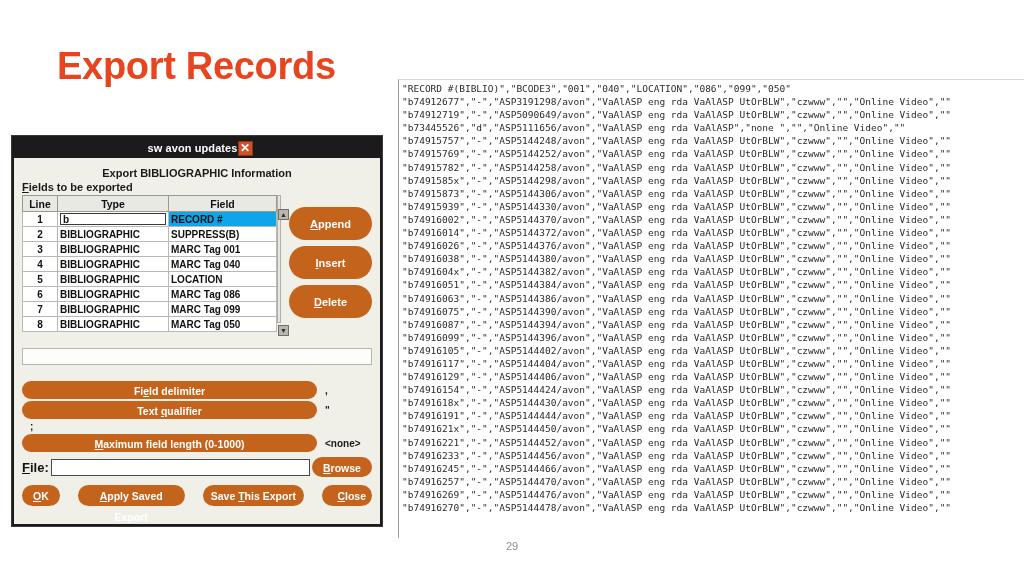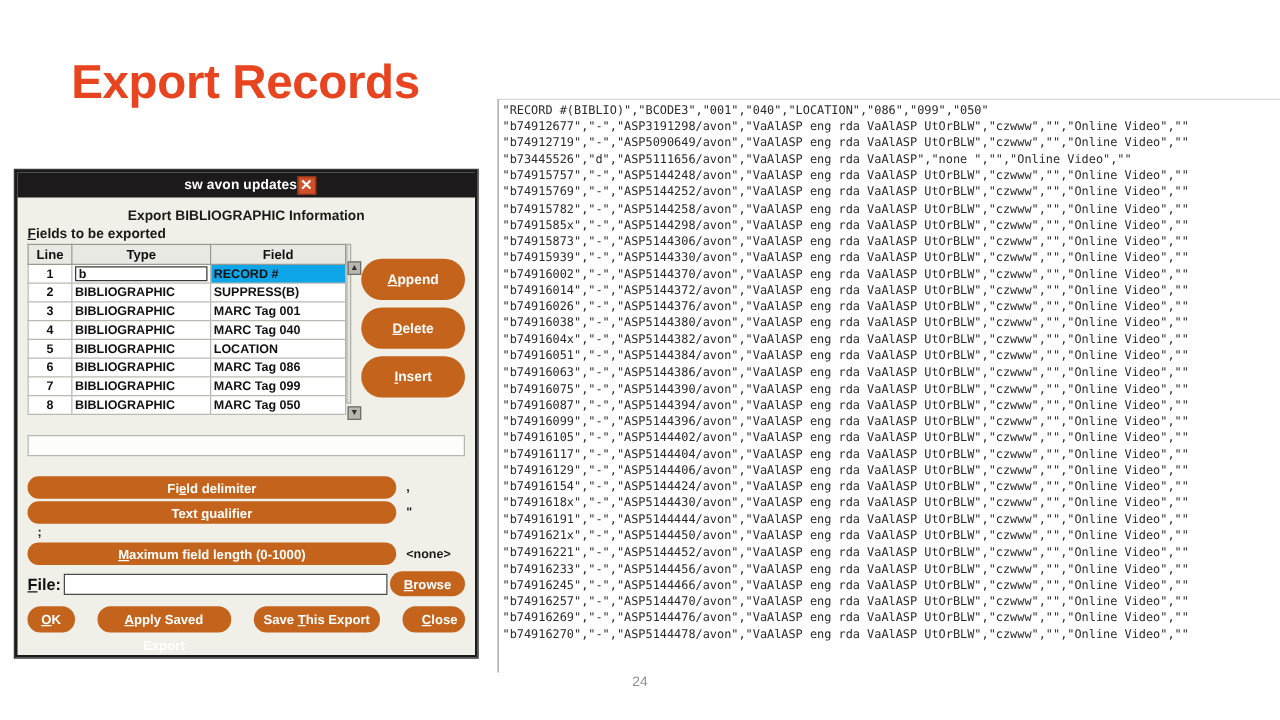--- a/index.html
+++ b/index.html
@@ -381,22 +381,22 @@
         </tbody>
       </table>
 
       <div class="grid-scrollbar">
         <div class="sb-arrow up">▲</div>
         <div class="sb-arrow down">▼</div>
       </div>
 
       <div class="side-buttons">
         <button class="btn-pill btn-side"><u>A</u>ppend</button>
+        <button class="btn-pill btn-side"><u>I</u>nsert</button>
         <button class="btn-pill btn-side"><u>D</u>elete</button>
-        <button class="btn-pill btn-side"><u>I</u>nsert</button>
       </div>
     </div>
 
     <div class="wide-field"></div>
 
     <div class="options">
       <div class="opt-row">
         <button class="btn-pill btn-wide">Fi<u>e</u>ld delimiter</button>
         <span class="opt-value">,</span>
       </div>
@@ -426,13 +426,13 @@
       <button class="btn-pill btn-close"><u>C</u>lose</button>
     </div>
 
   </div>
 </div>
 
 <div id="data-panel">
   <div id="data-lines"><span class="line">"RECORD #(BIBLIO)","BCODE3","001","040","LOCATION","086","099","050"</span><span class="line">"b74912677","-","ASP3191298/avon","VaAlASP eng rda VaAlASP UtOrBLW","czwww","","Online Video",""</span><span class="line">"b74912719","-","ASP5090649/avon","VaAlASP eng rda VaAlASP UtOrBLW","czwww","","Online Video",""</span><span class="line">"b73445526","d","ASP5111656/avon","VaAlASP eng rda VaAlASP","none ","","Online Video",""</span><span class="line">"b74915757","-","ASP5144248/avon","VaAlASP eng rda VaAlASP UtOrBLW","czwww","","Online Video",""</span><span class="line">"b74915769","-","ASP5144252/avon","VaAlASP eng rda VaAlASP UtOrBLW","czwww","","Online Video",""</span><span class="line">"b74915782","-","ASP5144258/avon","VaAlASP eng rda VaAlASP UtOrBLW","czwww","","Online Video",""</span><span class="line">"b7491585x","-","ASP5144298/avon","VaAlASP eng rda VaAlASP UtOrBLW","czwww","","Online Video",""</span><span class="line">"b74915873","-","ASP5144306/avon","VaAlASP eng rda VaAlASP UtOrBLW","czwww","","Online Video",""</span><span class="line">"b74915939","-","ASP5144330/avon","VaAlASP eng rda VaAlASP UtOrBLW","czwww","","Online Video",""</span><span class="line">"b74916002","-","ASP5144370/avon","VaAlASP eng rda VaAlASP UtOrBLW","czwww","","Online Video",""</span><span class="line">"b74916014","-","ASP5144372/avon","VaAlASP eng rda VaAlASP UtOrBLW","czwww","","Online Video",""</span><span class="line">"b74916026","-","ASP5144376/avon","VaAlASP eng rda VaAlASP UtOrBLW","czwww","","Online Video",""</span><span class="line">"b74916038","-","ASP5144380/avon","VaAlASP eng rda VaAlASP UtOrBLW","czwww","","Online Video",""</span><span class="line">"b7491604x","-","ASP5144382/avon","VaAlASP eng rda VaAlASP UtOrBLW","czwww","","Online Video",""</span><span class="line">"b74916051","-","ASP5144384/avon","VaAlASP eng rda VaAlASP UtOrBLW","czwww","","Online Video",""</span><span class="line">"b74916063","-","ASP5144386/avon","VaAlASP eng rda VaAlASP UtOrBLW","czwww","","Online Video",""</span><span class="line">"b74916075","-","ASP5144390/avon","VaAlASP eng rda VaAlASP UtOrBLW","czwww","","Online Video",""</span><span class="line">"b74916087","-","ASP5144394/avon","VaAlASP eng rda VaAlASP UtOrBLW","czwww","","Online Video",""</span><span class="line">"b74916099","-","ASP5144396/avon","VaAlASP eng rda VaAlASP UtOrBLW","czwww","","Online Video",""</span><span class="line">"b74916105","-","ASP5144402/avon","VaAlASP eng rda VaAlASP UtOrBLW","czwww","","Online Video",""</span><span class="line">"b74916117","-","ASP5144404/avon","VaAlASP eng rda VaAlASP UtOrBLW","czwww","","Online Video",""</span><span class="line">"b74916129","-","ASP5144406/avon","VaAlASP eng rda VaAlASP UtOrBLW","czwww","","Online Video",""</span><span class="line">"b74916154","-","ASP5144424/avon","VaAlASP eng rda VaAlASP UtOrBLW","czwww","","Online Video",""</span><span class="line">"b7491618x","-","ASP5144430/avon","VaAlASP eng rda VaAlASP UtOrBLW","czwww","","Online Video",""</span><span class="line">"b74916191","-","ASP5144444/avon","VaAlASP eng rda VaAlASP UtOrBLW","czwww","","Online Video",""</span><span class="line">"b7491621x","-","ASP5144450/avon","VaAlASP eng rda VaAlASP UtOrBLW","czwww","","Online Video",""</span><span class="line">"b74916221","-","ASP5144452/avon","VaAlASP eng rda VaAlASP UtOrBLW","czwww","","Online Video",""</span><span class="line">"b74916233","-","ASP5144456/avon","VaAlASP eng rda VaAlASP UtOrBLW","czwww","","Online Video",""</span><span class="line">"b74916245","-","ASP5144466/avon","VaAlASP eng rda VaAlASP UtOrBLW","czwww","","Online Video",""</span><span class="line">"b74916257","-","ASP5144470/avon","VaAlASP eng rda VaAlASP UtOrBLW","czwww","","Online Video",""</span><span class="line">"b74916269","-","ASP5144476/avon","VaAlASP eng rda VaAlASP UtOrBLW","czwww","","Online Video",""</span><span class="line">"b74916270","-","ASP5144478/avon","VaAlASP eng rda VaAlASP UtOrBLW","czwww","","Online Video",""</span></div>
 </div>
 
-<div id="slide-number">24</div>
+<div id="slide-number">29</div>
 
 </body></html>

